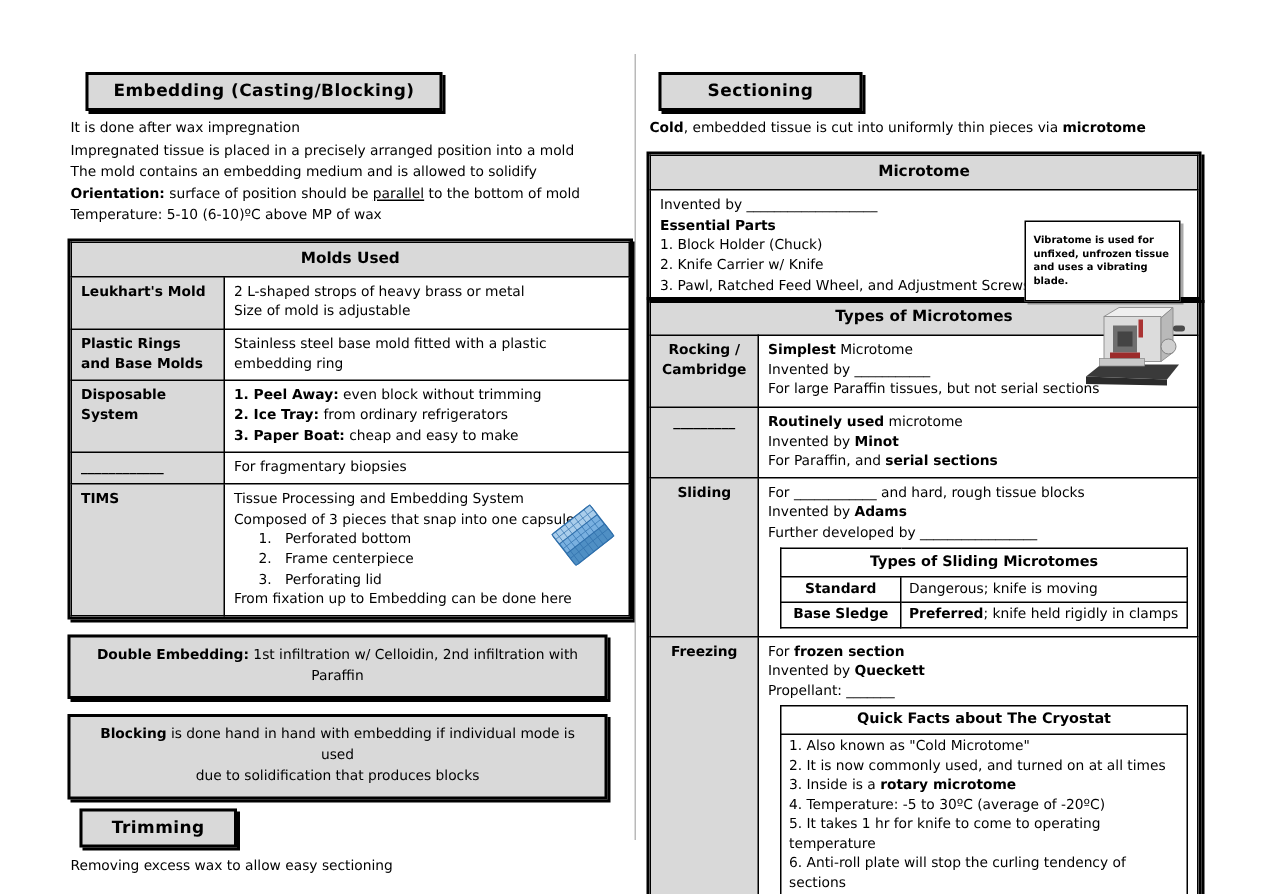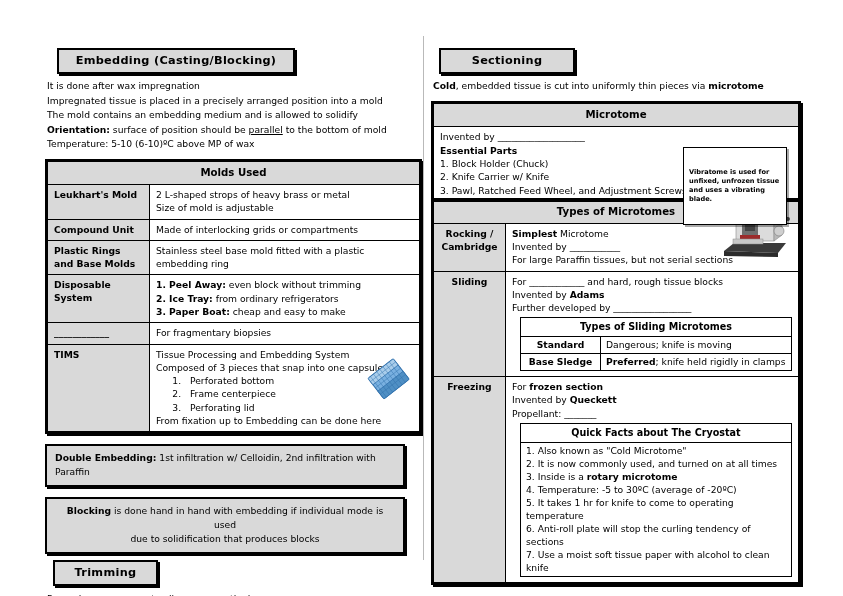--- a/index.html
+++ b/index.html
@@ -107,20 +107,21 @@
 
   
   .strip {
     background: #d9d9d9;
     border: 2px solid #000;
     box-shadow: 2px 2px 0 #000;
     padding: 5px 8px 6px 8px;
     margin-top: 10px;
     box-sizing: border-box;
     line-height: 14px;
+    text-align: center;
   }
   .strip.center { text-align: center; }
 
   ol.inner {
     margin: 0 0 0 28px;
     padding: 0;
     line-height: 13.4px;
   }
   ol.inner li { padding-left: 6px; }
   .numlist { }
@@ -154,21 +155,21 @@
     position: absolute;
     left: 250px;
     top: 44px;
     width: 104px;
     background: #fff;
     border: 1.5px solid #000;
     box-shadow: 2px 2px 0 #00000055;
     font-size: 6.6px;
     font-weight: bold;
     line-height: 9px;
-    padding: 20px 5px;
+    padding: 8px 5px;
     box-sizing: border-box;
     z-index: 5;
   }
 
   
   .microtome-img {
     position: absolute;
     left: 283px;
     top: 96px;
     width: 74px;
@@ -213,26 +214,20 @@
         </tr>
 
         <tr>
           <td class="lbl">Leukhart's Mold</td>
           <td>
             <div>2 L-shaped strops of heavy brass or metal</div>
             <div>Size of mold is adjustable</div>
           </td>
         </tr>
 
-        <tr>
-          <td class="lbl">Compound Unit</td>
-          <td>
-            <div>Made of interlocking grids or compartments</div>
-          </td>
-        </tr>
 
         <tr>
           <td class="lbl">Plastic Rings and Base Molds</td>
           <td>
             <div>Stainless steel base mold fitted with a plastic</div>
             <div>embedding ring</div>
           </td>
         </tr>
 
         <tr>
@@ -366,20 +361,28 @@
 
         <tr>
           <td class="lbl lbl-c">Rocking / Cambridge</td>
           <td>
             <div><b>Simplest</b><span> Microtome</span></div>
             <div>Invented by ___________</div>
             <div>For large Paraffin tissues, but not serial sections</div>
           </td>
         </tr>
 
+        <tr>
+          <td class="lbl lbl-c">_________</td>
+          <td>
+            <div><b>Routinely used</b><span> microtome</span></div>
+            <div><span>Invented by </span><b>Minot</b></div>
+            <div><span>For Paraffin, and </span><b>serial sections</b></div>
+          </td>
+        </tr>
 
         <tr>
           <td class="lbl lbl-c">Sliding</td>
           <td>
             <div>For ____________ and hard, rough tissue blocks</div>
             <div><span>Invented by </span><b>Adams</b></div>
             <div>Further developed by _________________</div>
 
             <table class="sub">
               <colgroup>

